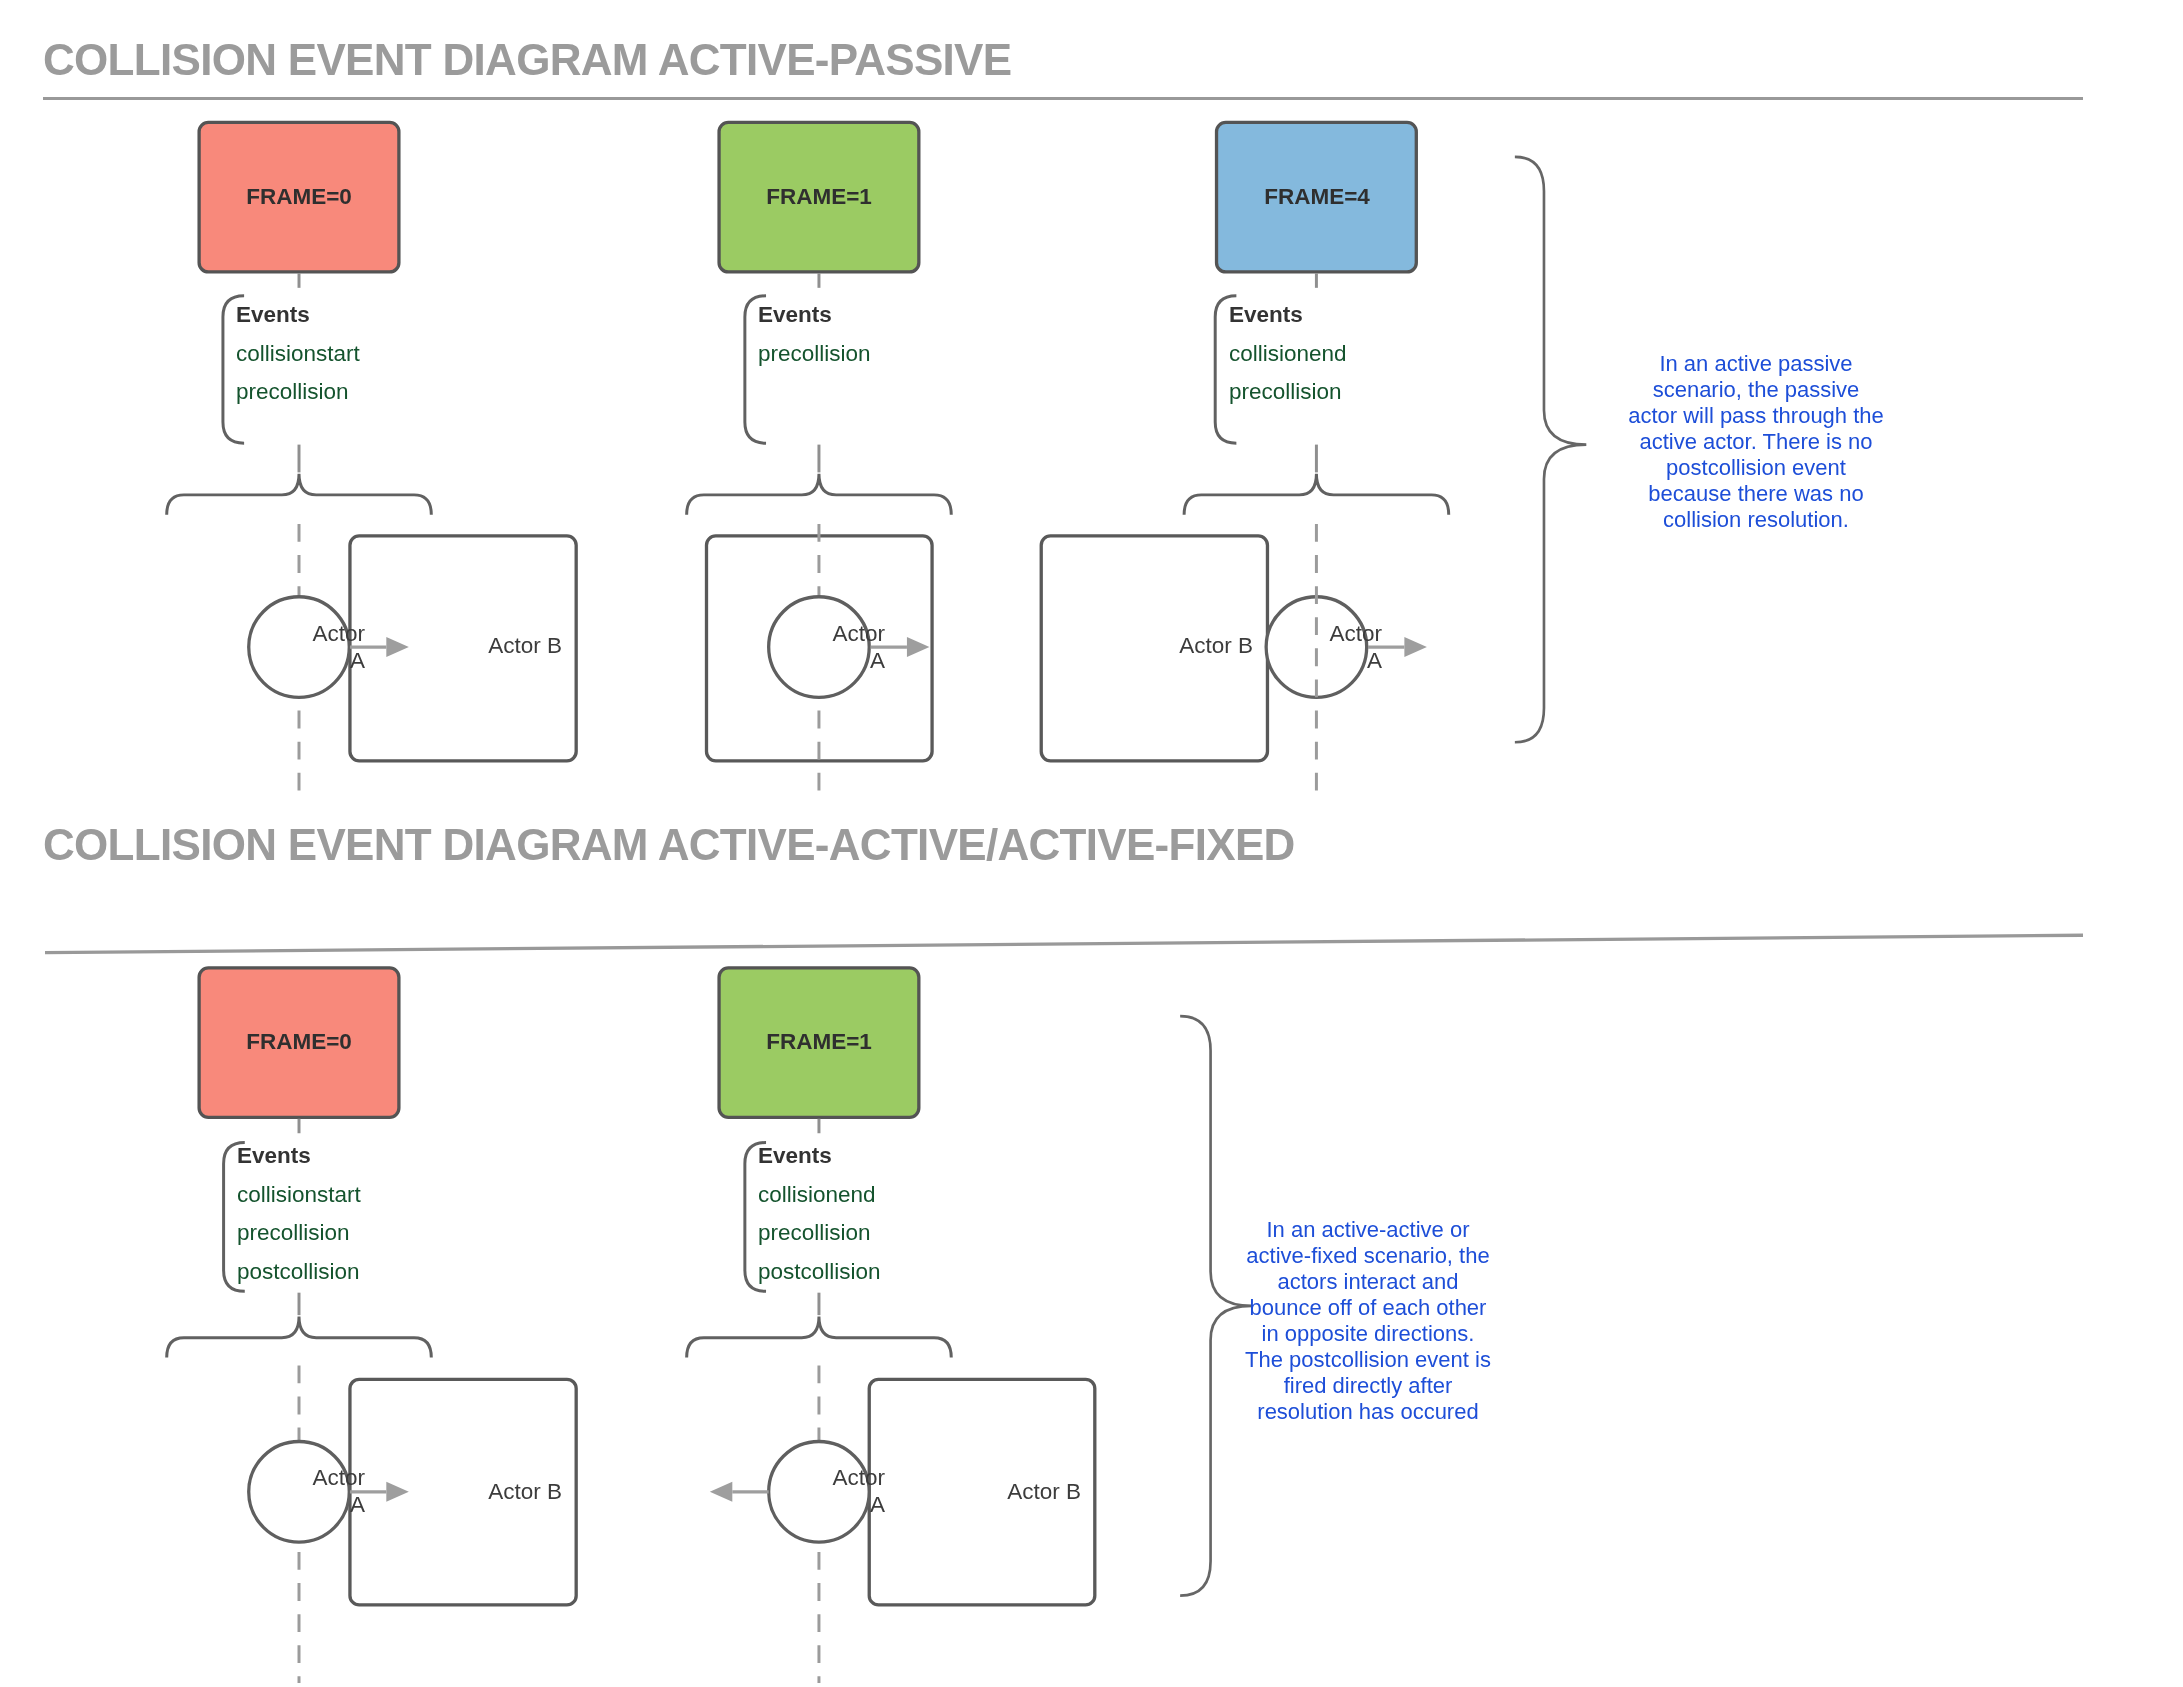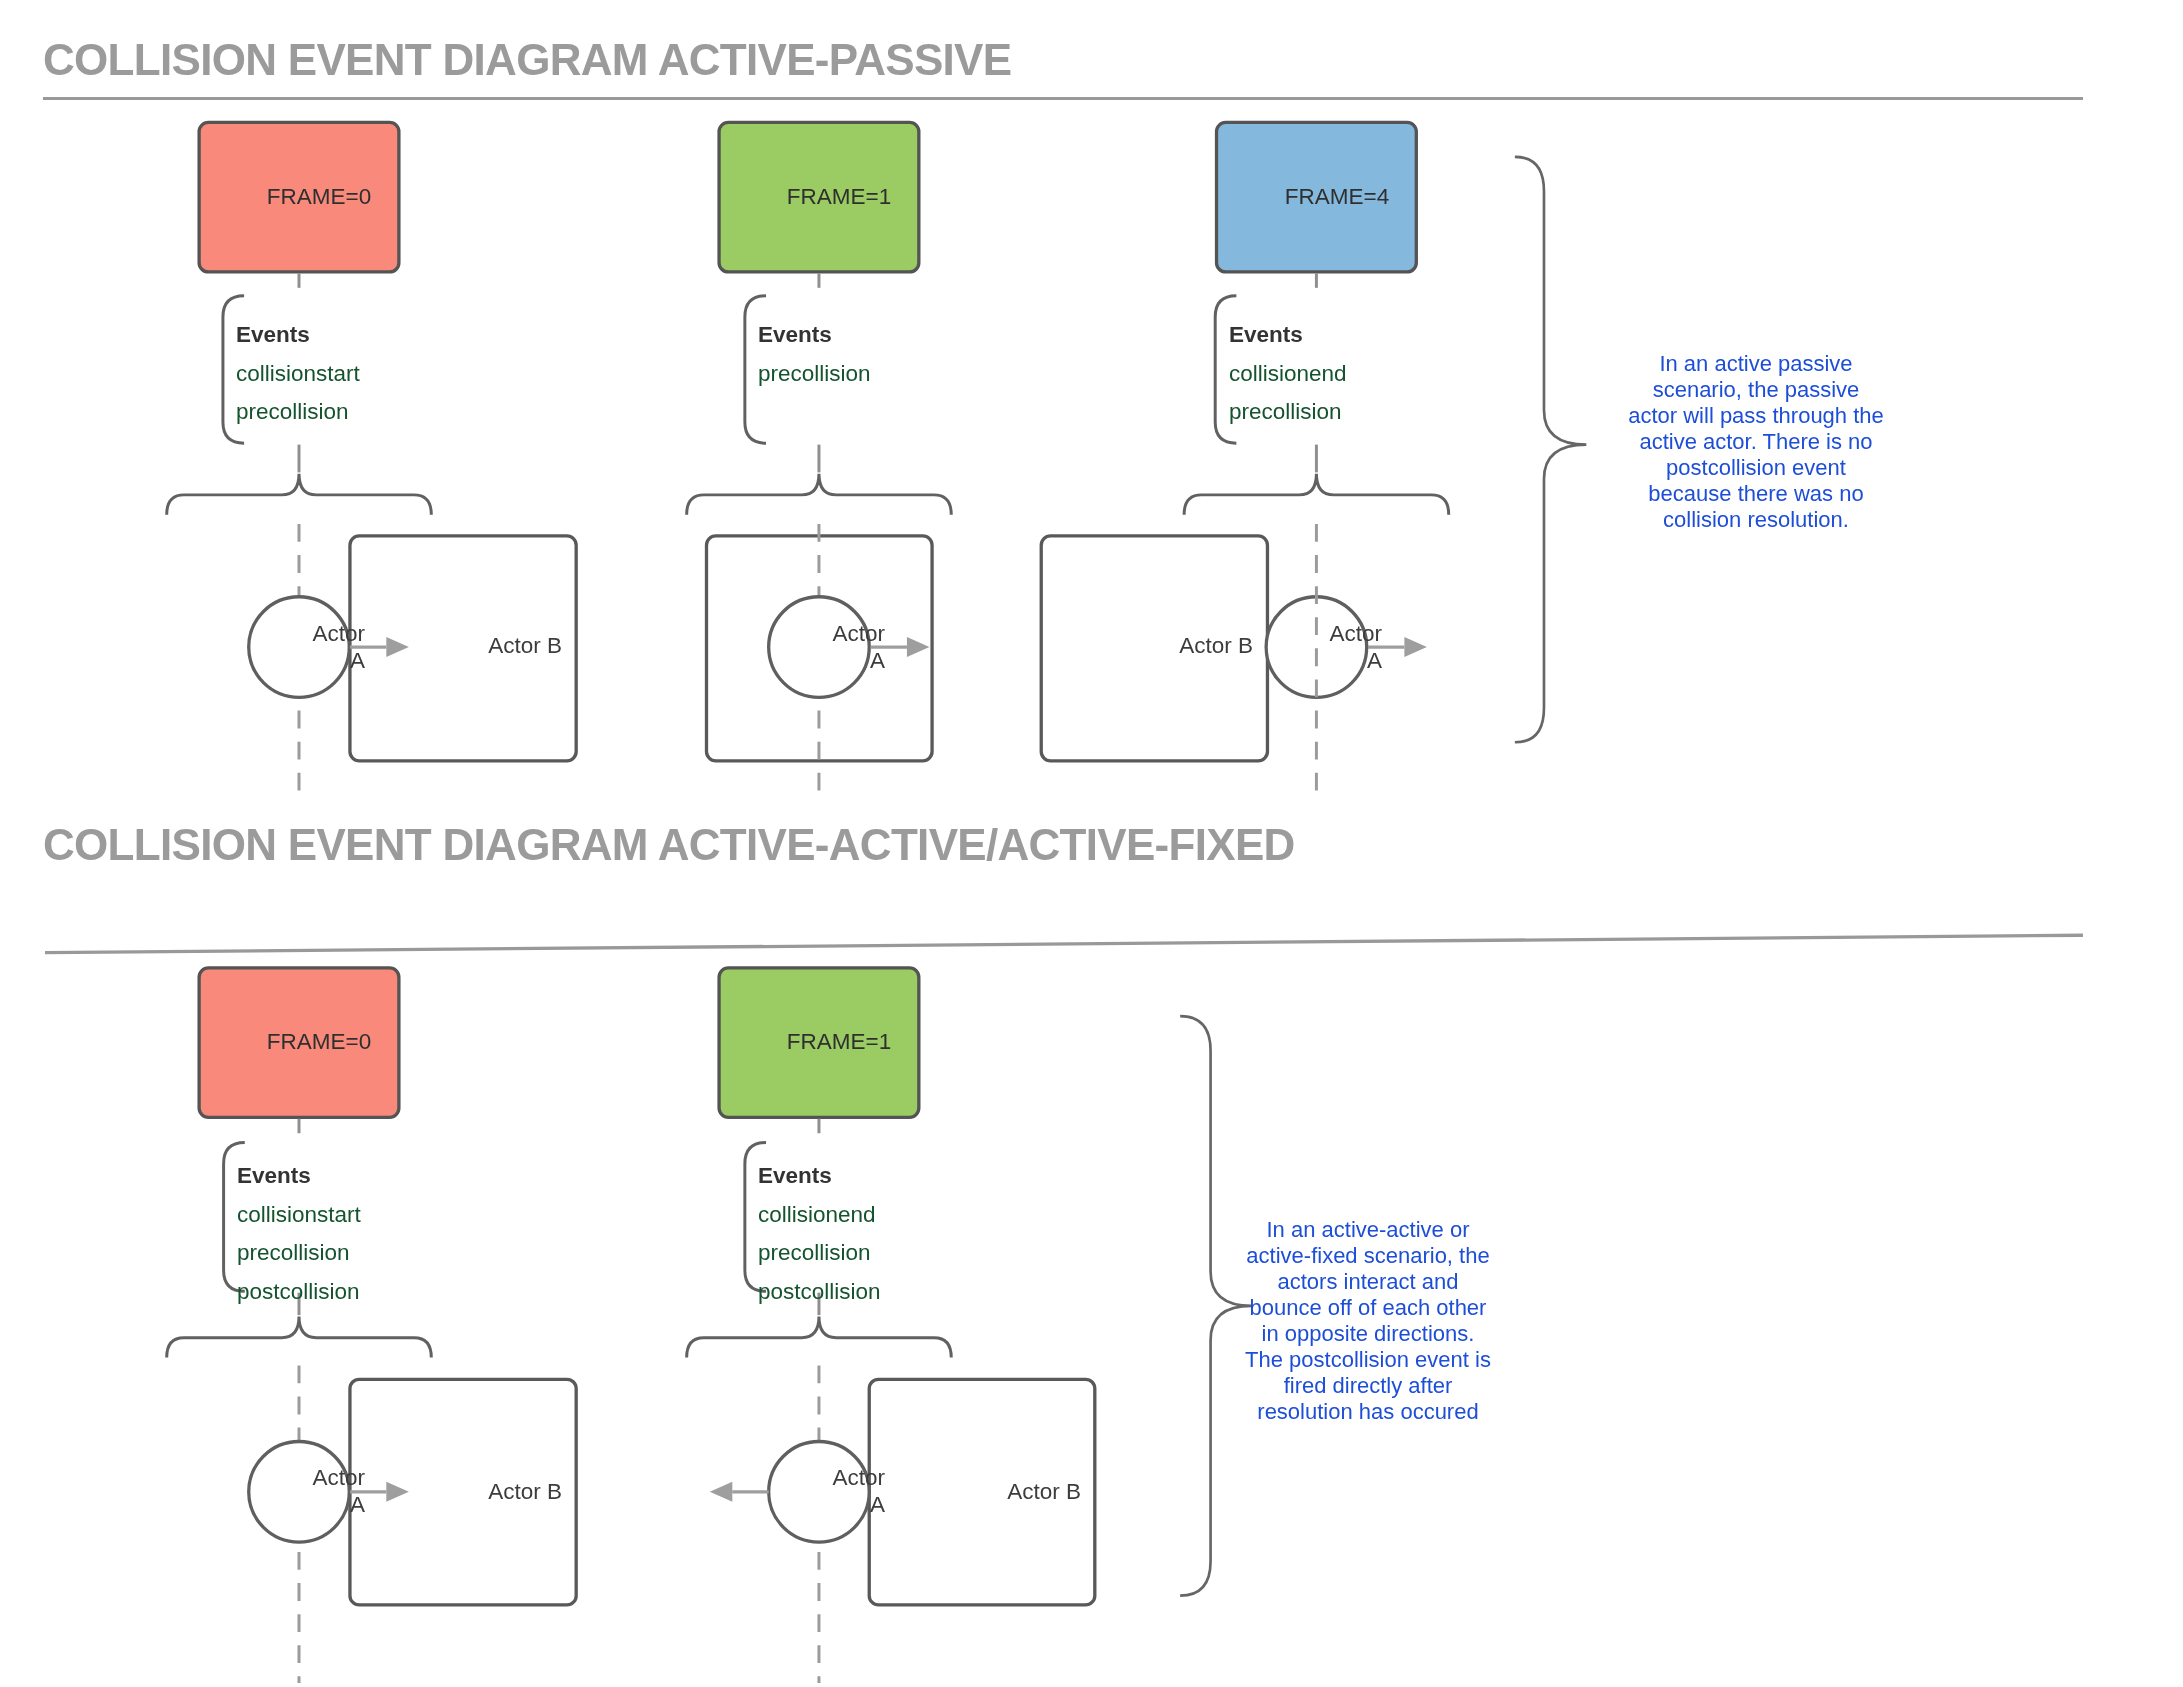--- a/index.html
+++ b/index.html
@@ -2,23 +2,23 @@
 <html style="font-size:10.6px"><head>
 <meta charset="utf-8">
 <style>
   html,body{margin:0;padding:0;background:#ffffff;}
   body{font-family:"Liberation Sans","DejaVu Sans",sans-serif;}
   #canvas{position:relative;width:2083px;height:1687px;background:#ffffff;overflow:hidden;}
   #shapes{position:absolute;left:0;top:0;width:2183px;height:1687px;z-index:1;}
   .abs{position:absolute;z-index:2;}
   .sec-title{font-size:44px;font-weight:bold;color:#9b9b9b;letter-spacing:-0.7px;white-space:nowrap;line-height:1;}
   .rule{position:absolute;z-index:2;height:3.3px;background:#999999;}
-  .frame-label{font-size:22.5px;font-weight:normal;color:#2f2f2f;text-align:center;line-height:26.5px;padding-left:20px;}
+  .frame-label{font-size:22.5px;font-weight:bold;color:#2f2f2f;text-align:center;line-height:26.5px;}
   .events{z-index:2;}
-  .ev-title{font-size:22.5px;font-weight:bold;color:#333333;line-height:26.5px;margin-top:20px;}
+  .ev-title{font-size:22.5px;font-weight:bold;color:#333333;line-height:26.5px;}
   .ev-item{font-size:22.5px;color:#14532d;line-height:26.5px;margin-top:12px;}
   .actor-label{font-size:22.5px;color:#3c3c3c;text-align:right;line-height:26.5px;white-space:pre-line;}
   .note{font-size:22px;color:#1d4ed8;text-align:center;line-height:26px;white-space:pre-line;z-index:2;}
   .sq{fill:#ffffff;stroke:#595959;stroke-width:5;}
   .circ{fill:#ffffff;stroke:#5f5f5f;stroke-width:5;}
   .framerect{stroke:#545454;stroke-width:5;}
   .dash{stroke:#9b9b9b;stroke-width:4.5;stroke-dasharray:27 20;fill:none;}
   .stub{stroke:#8f8f8f;stroke-width:4.5;fill:none;}
   .bracket{stroke:#616161;stroke-width:4.5;fill:none;}
   .hbrace{stroke:#616161;stroke-width:4.5;fill:none;}

